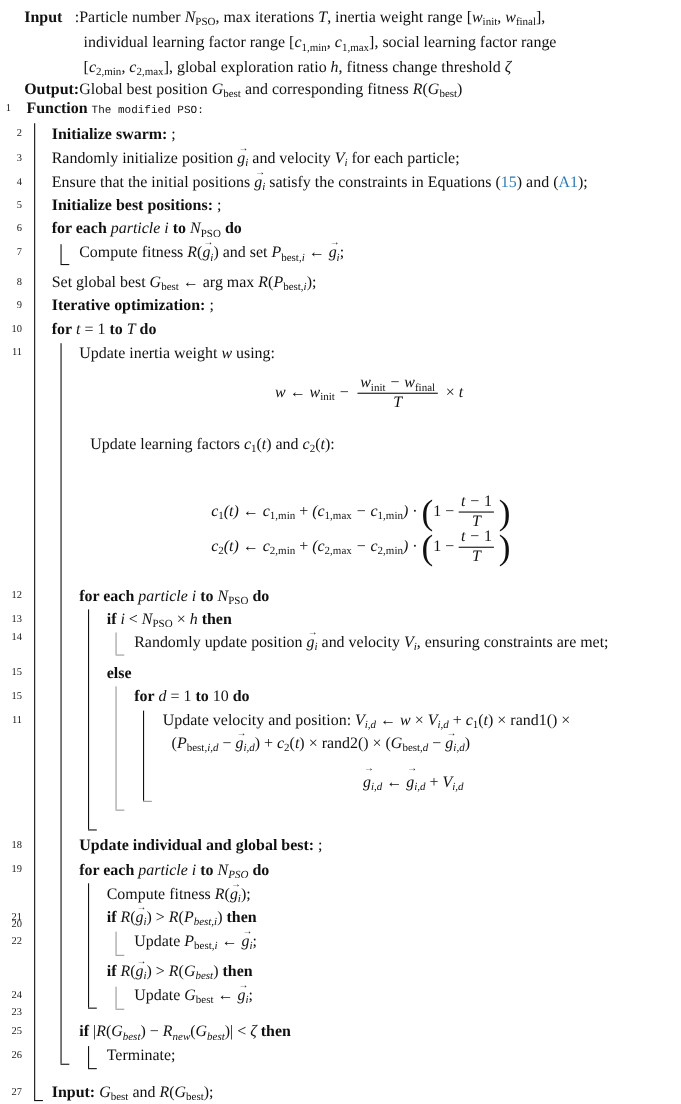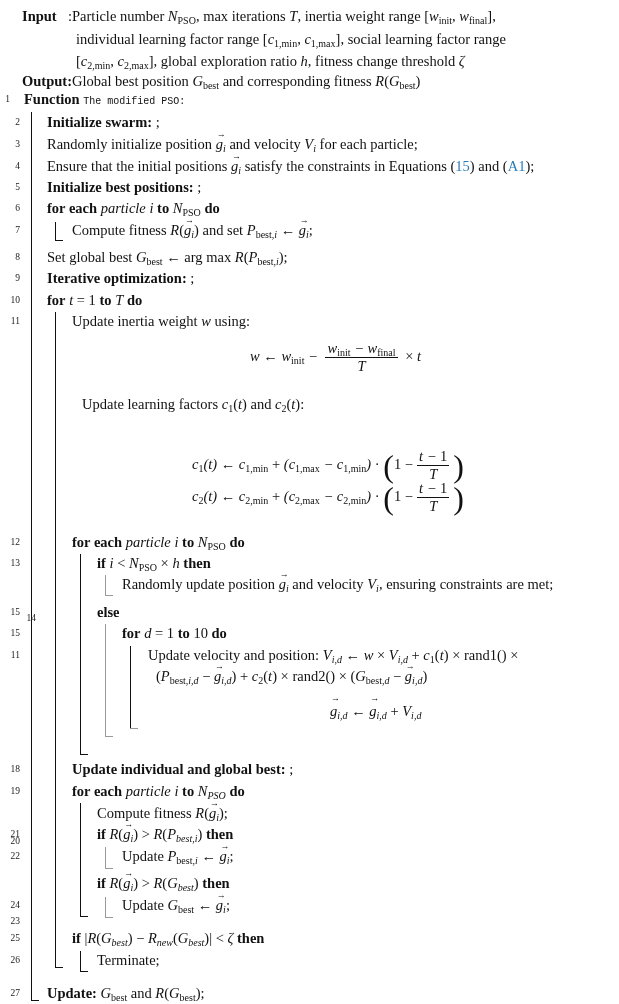--- a/index.html
+++ b/index.html
@@ -39,21 +39,21 @@
 <div class="ln" style="top:161px;">4</div>
 <div class="ln" style="top:182px;">5</div>
 <div class="ln" style="top:203px;">6</div>
 <div class="ln" style="top:225px;">7</div>
 <div class="ln" style="top:252px;">8</div>
 <div class="ln" style="top:273px;">9</div>
 <div class="ln" style="top:295px;">10</div>
 <div class="ln" style="top:316px;">11</div>
 <div class="ln" style="top:537px;">12</div>
 <div class="ln" style="top:558px;">13</div>
-<div class="ln" style="top:613px;padding-left:16px;">14</div>
+<div class="ln" style="top:575px;">14</div>
 <div class="ln" style="top:607px;">15</div>
 <div class="ln" style="top:628px;">15</div>
 <div class="ln" style="top:650px;">11</div>
 <div class="ln" style="top:764px;">18</div>
 <div class="ln" style="top:786px;">19</div>
 <div class="ln" style="top:808px;margin-top:28px;">20</div>
 <div class="ln" style="top:829px;">21</div>
 <div class="ln" style="top:851px;">22</div>
 <div class="ln" style="top:878px;margin-top:38px;">23</div>
 <div class="ln" style="top:900px;">24</div>
@@ -134,13 +134,13 @@
 
 <div class="row b" style="left:72px; top:760px;">Update individual and global best: <span style="font-weight:normal">;</span></div>
 <div class="row" style="left:72px; top:782px;"><b>for each</b> <i>particle i</i> <b>to</b> <i>N</i><sub><i>PSO</i></sub> <b>do</b></div>
 <div class="row" style="left:97px; top:804px;">Compute fitness <i>R</i>(<i class="vec">g</i><sub><i>i</i></sub>);</div>
 <div class="row" style="left:97px; top:825px;"><b>if</b> <i>R</i>(<i class="vec">g</i><sub><i>i</i></sub>) &gt; <i>R</i>(<i>P</i><sub><i>best,i</i></sub>) <b>then</b></div>
 <div class="row" style="left:122px; top:847px;">Update <i>P</i><sub>best,<i>i</i></sub> ← <i class="vec">g</i><sub><i>i</i></sub>;</div>
 <div class="row" style="left:97px; top:874px;"><b>if</b> <i>R</i>(<i class="vec">g</i><sub><i>i</i></sub>) &gt; <i>R</i>(<i>G</i><sub><i>best</i></sub>) <b>then</b></div>
 <div class="row" style="left:122px; top:896px;">Update <i>G</i><sub>best</sub> ← <i class="vec">g</i><sub><i>i</i></sub>;</div>
 <div class="row" style="left:72px; top:929px;"><b>if</b> |<i>R</i>(<i>G</i><sub><i>best</i></sub>) − <i>R</i><sub><i>new</i></sub>(<i>G</i><sub><i>best</i></sub>)| &lt; <i>ζ</i> <b>then</b></div>
 <div class="row" style="left:97px; top:951px;">Terminate;</div>
-<div class="row" style="left:47px; top:984px;"><b>Update:</b> <i>G</i><sub>best</sub> and <i>R</i>(<i>G</i><sub>best</sub>);</div>
+<div class="row" style="left:47px; top:984px;"><b>Input:</b> <i>G</i><sub>best</sub> and <i>R</i>(<i>G</i><sub>best</sub>);</div>
 
 </body></html>

